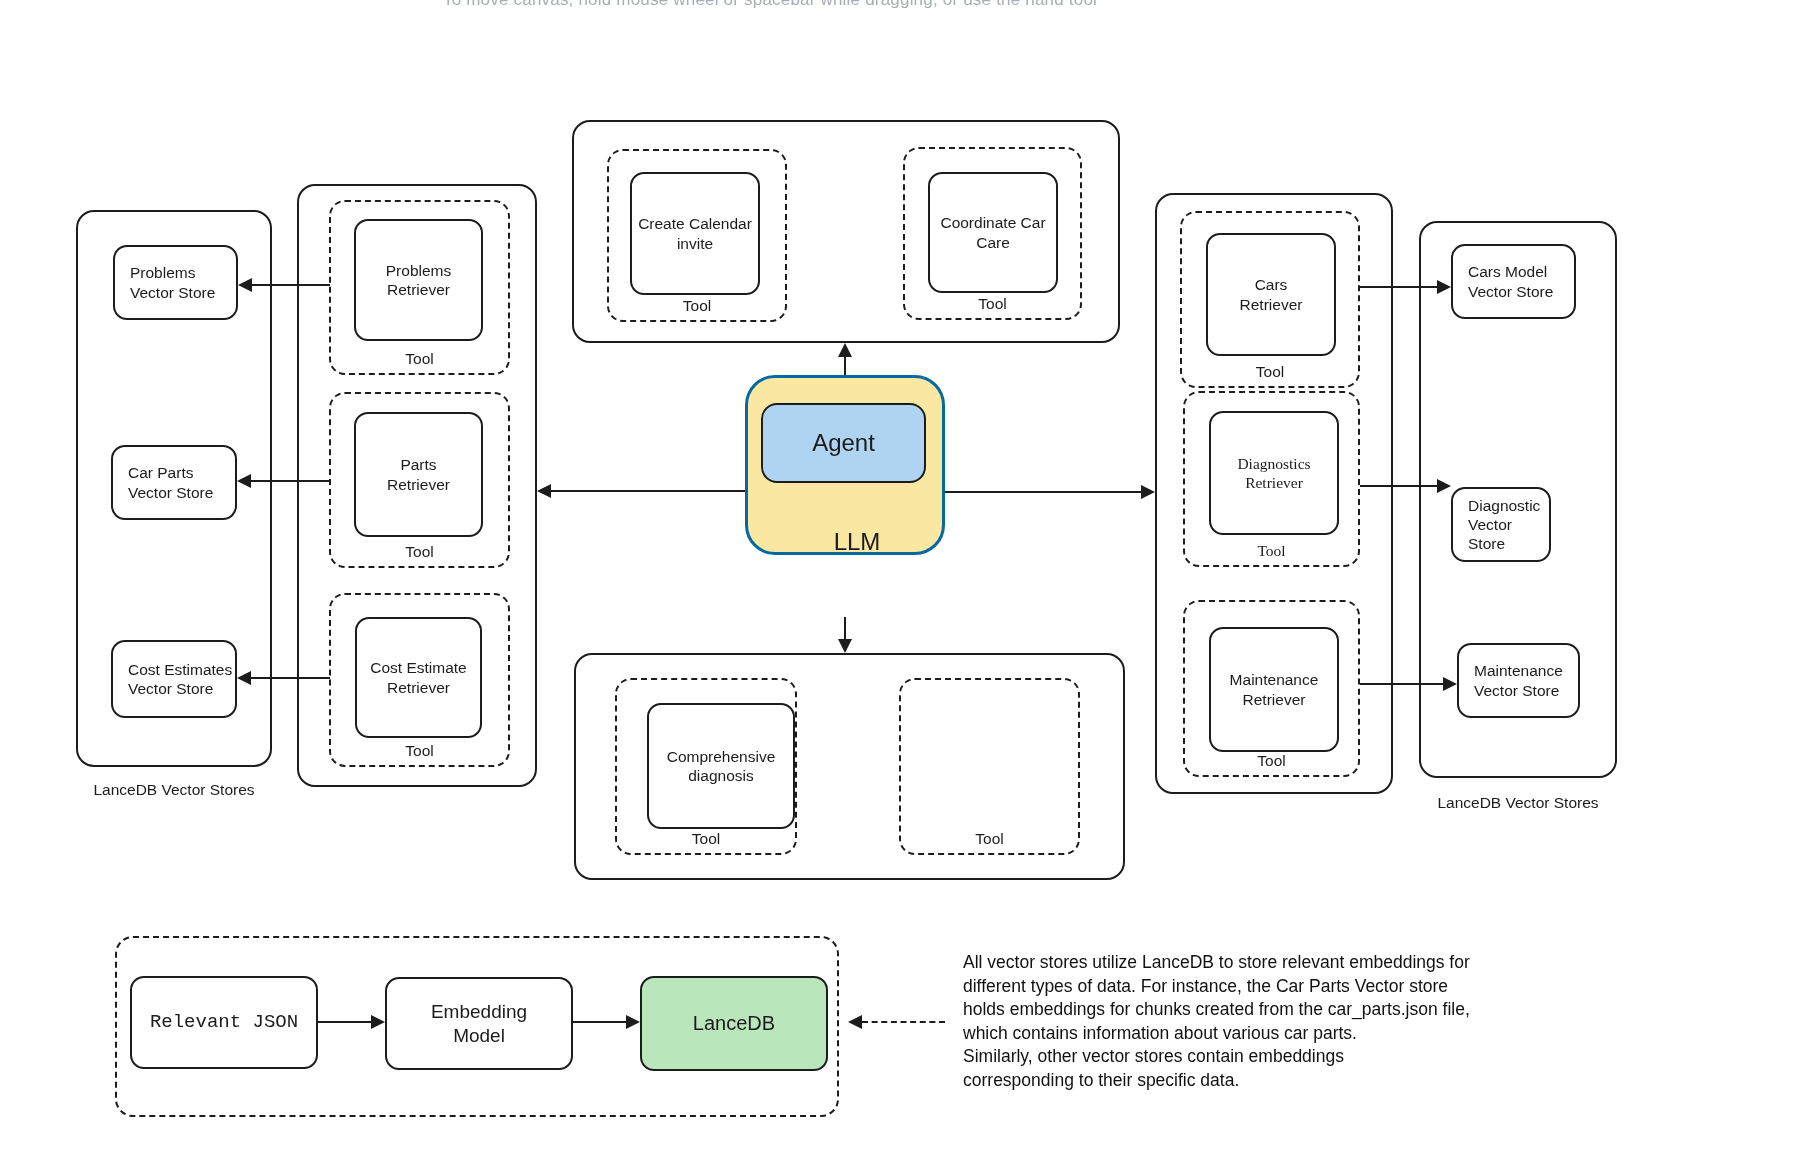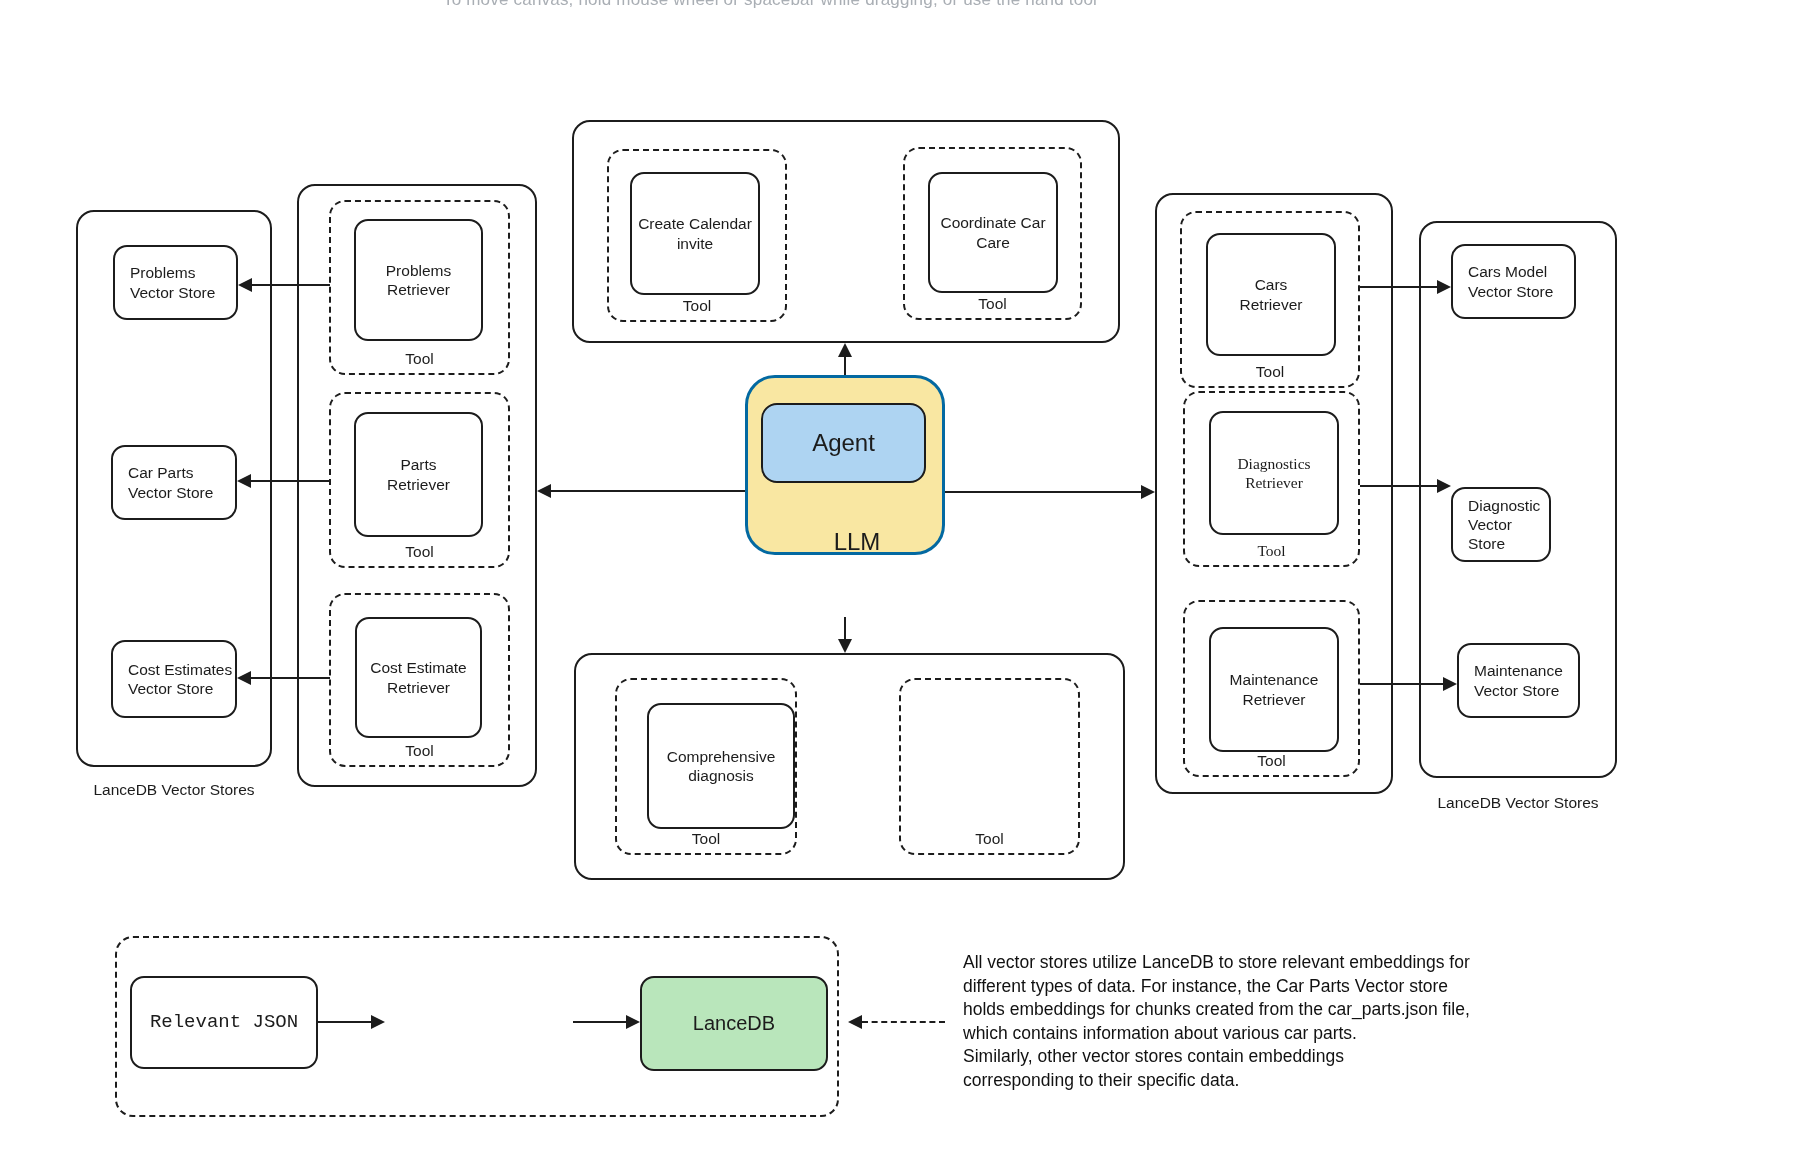--- a/index.html
+++ b/index.html
@@ -139,20 +139,22 @@
   <div class="node left-text" style="left:1451px;top:244px;width:125px;height:75px;">Cars Model
 Vector Store</div>
   <div class="node left-text" style="left:1451px;top:447px;width:100px;height:75px;margin-top:40px;">Diagnostic
 Vector Store</div>
   <div class="node left-text" style="left:1457px;top:643px;width:123px;height:75px;">Maintenance
 Vector Store</div>
   <div class="caption" style="left:1419px;top:794px;width:198px;">LanceDB Vector Stores</div>
 
   <div class="container dashed" style="left:115px;top:936px;width:724px;height:181px;"></div>
   <div class="node pipe-node" style="left:130px;top:976px;width:188px;height:93px;font-family:Liberation Mono, monospace;">Relevant JSON</div>
+  <div class="node pipe-node" style="left:385px;top:977px;width:188px;height:93px;">Embedding
+Model</div>
   <div class="node pipe-node green" style="left:640px;top:976px;width:188px;height:95px;font-size:20px;">LanceDB</div>
 
   <div class="note">All vector stores utilize LanceDB to store relevant embeddings for
 different types of data. For instance, the Car Parts Vector store
 holds embeddings for chunks created from the car_parts.json file,
 which contains information about various car parts.
 Similarly, other vector stores contain embeddings
 corresponding to their specific data.</div>
 
   <div>

